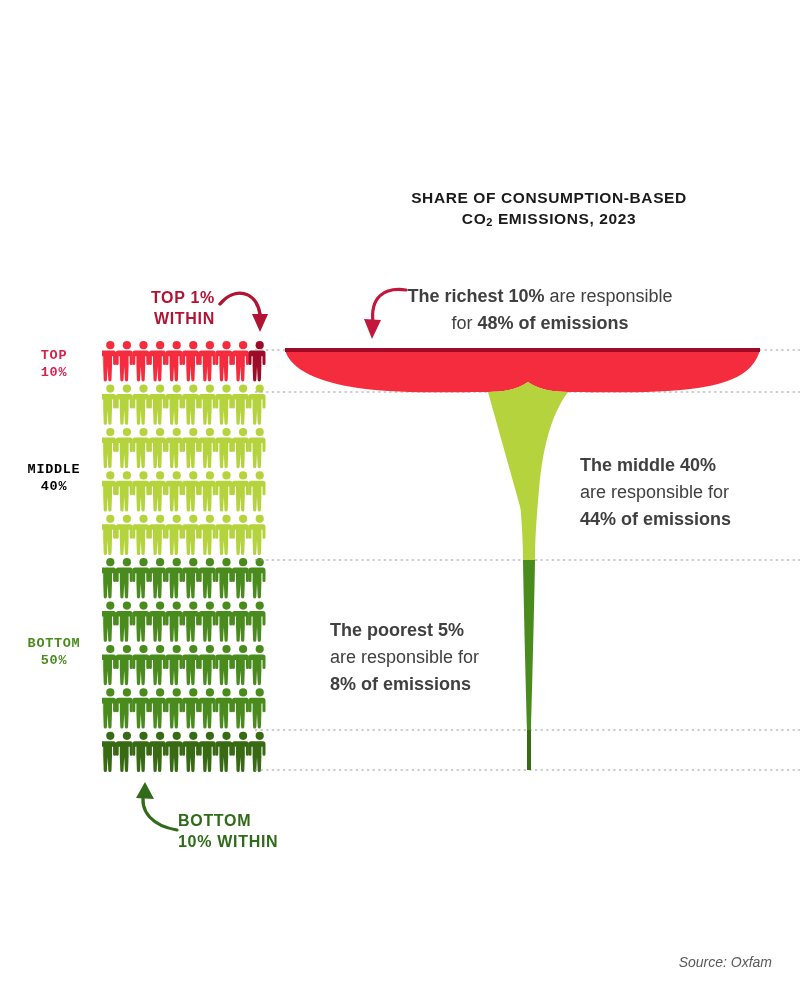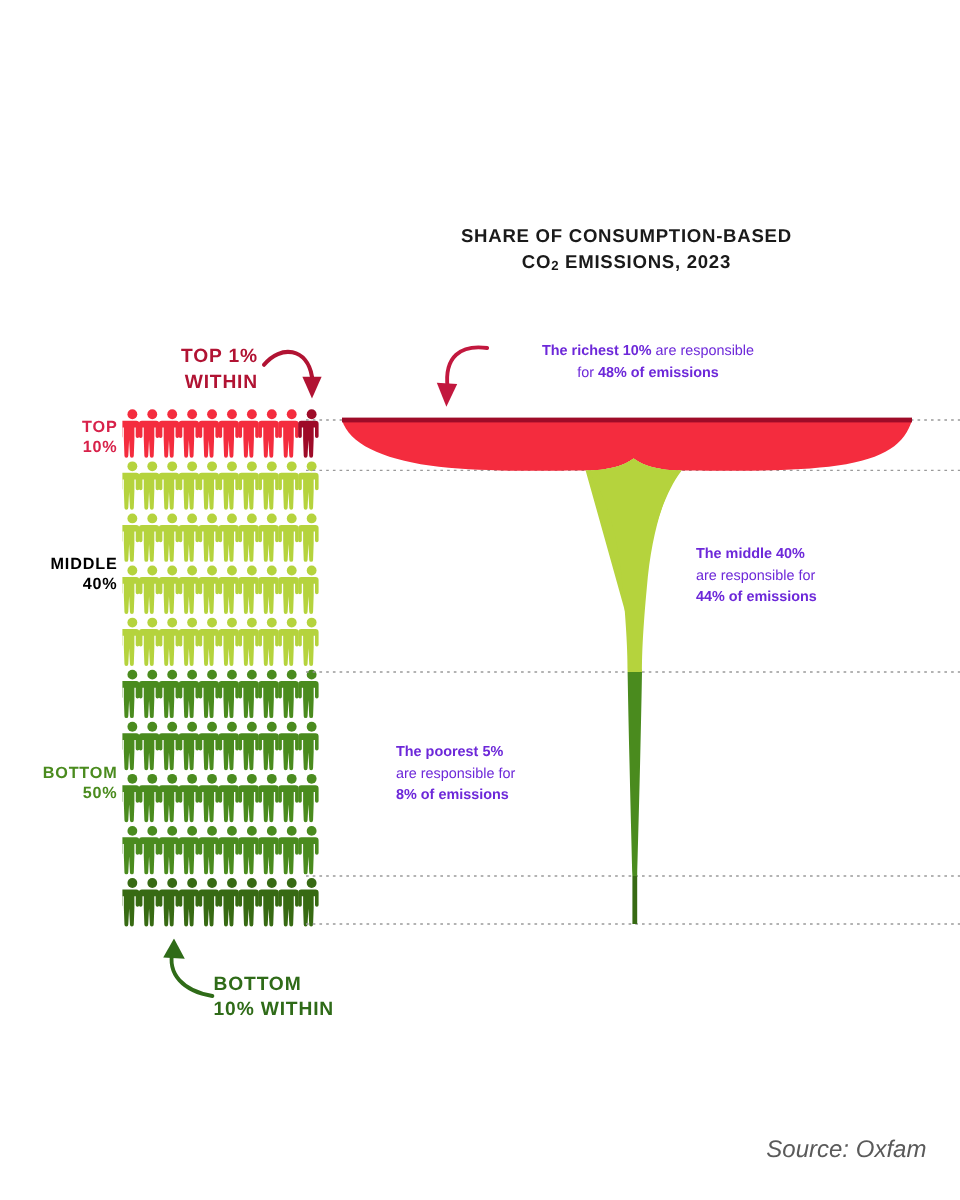--- a/index.html
+++ b/index.html
@@ -18,33 +18,34 @@
     position:absolute;
     font-weight:bold;
     font-size:15.5px;
     letter-spacing:0.6px;
     line-height:1.35;
     color:#1a1a1a;
     text-align:center;
     text-transform:uppercase;
   }
   #heading-left{left:38px;top:178px;width:300px;}
-  #heading-right{left:357px;top:188px;width:330px;}
+  #heading-right{left:384px;top:188px;width:330px;}
   .sub2{font-size:11px;vertical-align:-2px;}
 
   
   .cat-label{
     position:absolute;
     font-weight:bold;
     font-size:13.5px;
     letter-spacing:0.7px;
     line-height:1.25;
-    text-align:right;
+    text-align:center;
     width:88px;
     text-transform:uppercase;
+    font-family:Liberation Mono, monospace;
   }
   #cat-top{left:10px;top:348px;color:#D8224A;}
   #cat-middle{left:10px;top:462px;color:#000000;}
   #cat-bottom{left:10px;top:636px;color:#4A8B1E;}
 
   
   #pictogram{
     position:absolute;
     left:102px;top:339px;
     width:166px;height:434px;
@@ -59,23 +60,23 @@
   }
   #funnel svg{display:block;width:100%;height:100%;}
 
   
   #guides{position:absolute;left:255px;top:330px;width:545px;height:450px;}
   #guides svg{display:block;width:100%;height:100%;}
 
   
   .anno{
     position:absolute;
-    font-size:12px;
+    font-size:18px;
     line-height:1.5;
-    color:#6d28d9;
+    color:#404040;
     font-weight:400;
   }
   .anno b{font-weight:bold;}
   #anno-rich{left:390px;top:283px;width:300px;text-align:center;}
   #anno-mid{left:580px;top:452px;width:200px;text-align:left;}
   #anno-poor{left:330px;top:617px;width:200px;text-align:left;}
 
   
   .callout{
     position:absolute;
@@ -91,21 +92,21 @@
   .arrow{position:absolute;}
   #arrow-top1{left:218px;top:288px;width:54px;height:52px;}
   #arrow-rich{left:362px;top:283px;width:48px;height:58px;}
   #arrow-bottom10{left:125px;top:782px;width:60px;height:52px;}
   .arrow svg{display:block;width:100%;height:100%;}
 
   
   #source{
     position:absolute;
     right:28px;bottom:30px;
-    font-size:20px;
+    font-size:14px;
     font-style:italic;
     color:#5a5a5a;
   }
 </style>
 </head>
 <body>
 
 <div class="stage">
 
 

